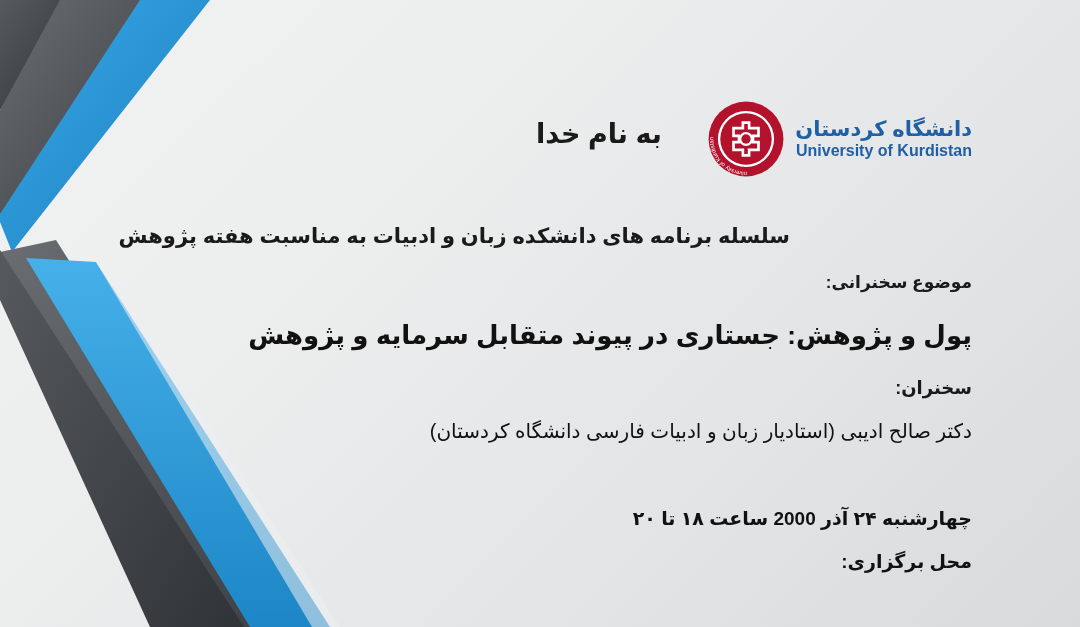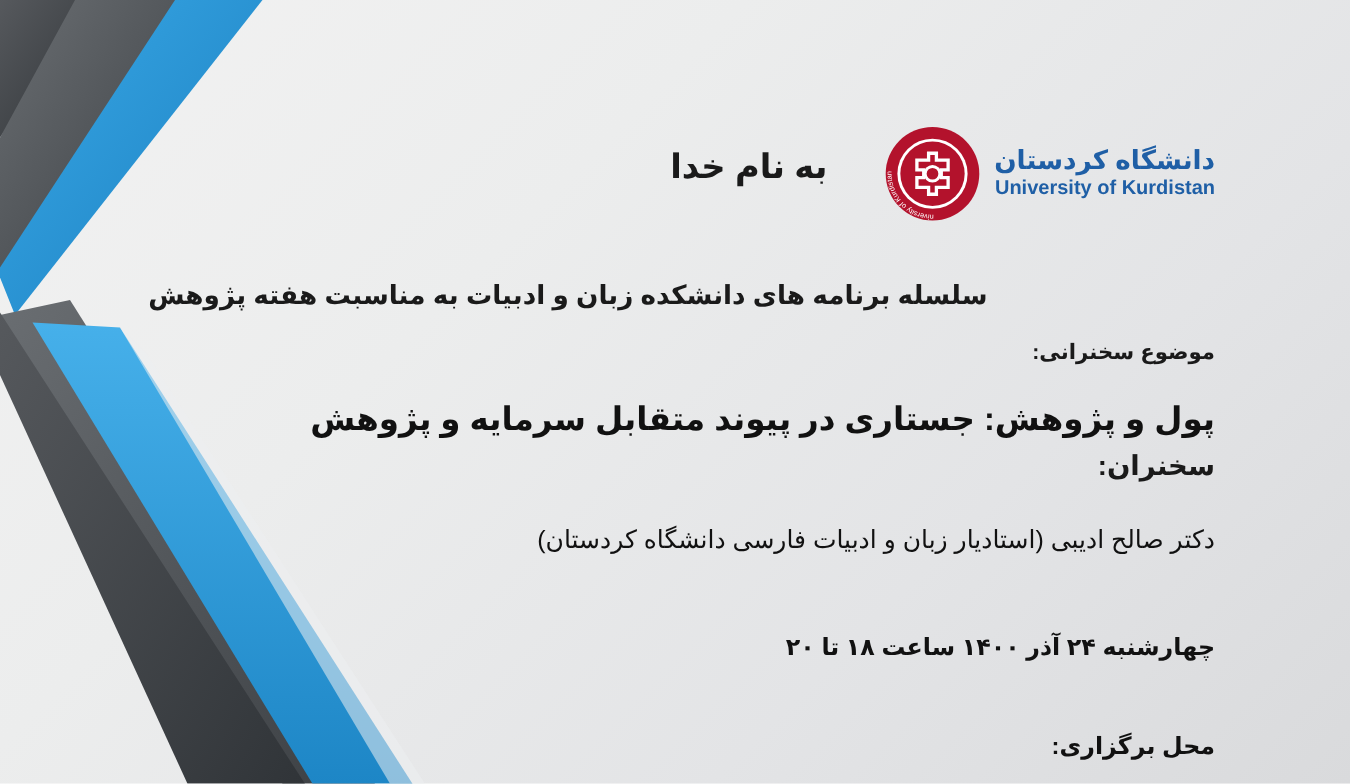--- a/index.html
+++ b/index.html
@@ -116,23 +116,23 @@
     top: 320px;
     right: 108px;
     font-size: 26px;
     font-weight: 700;
     color: #111111;
     white-space: nowrap;
   }
 
   .label-speaker {
     position: absolute;
-    top: 360px;
-    right: 108px;
-    font-size: 22px;
+    top: 377px;
+    right: 108px;
+    font-size: 18px;
     font-weight: 700;
     color: #1a1a1a;
     white-space: nowrap;
   }
 
   .speaker-name {
     position: absolute;
     top: 419px;
     right: 108px;
     font-size: 20px;
@@ -158,21 +158,20 @@
     display: flex;
     flex-direction: row;
     align-items: baseline;
     gap: 8px;
     white-space: nowrap;
   }
   .venue-label {
     font-size: 19px;
     font-weight: 700;
     color: #111111;
-    margin-top: 36px;
   }
   .venue-link {
     direction: ltr;
     font-size: 20px;
     font-weight: 400;
     color: #2257b0;
     text-decoration: underline;
     cursor: pointer;
   }
 </style>
@@ -243,20 +242,20 @@
     <div class="series-line">سلسله برنامه های دانشکده زبان و ادبیات به مناسبت هفته پژوهش</div>
 
     <div class="label-topic">موضوع سخنرانی:</div>
 
     <div class="topic-title">پول و پژوهش: جستاری در پیوند متقابل سرمایه و پژوهش</div>
 
     <div class="label-speaker">سخنران:</div>
 
     <div class="speaker-name">دکتر صالح ادیبی (استادیار زبان و ادبیات فارسی دانشگاه کردستان)</div>
 
-    <div class="datetime">چهارشنبه ۲۴ آذر ۱۴۰۰ ساعت ۱۸ تا ۲۰</div>
+    <div class="datetime">چهارشنبه ۲۴ آذر 2000 ساعت ۱۸ تا ۲۰</div>
 
     <div class="venue-row">
       <span class="venue-label">محل برگزاری:</span>
     </div>
 
   </div>
 </div>
 
 </body></html>

